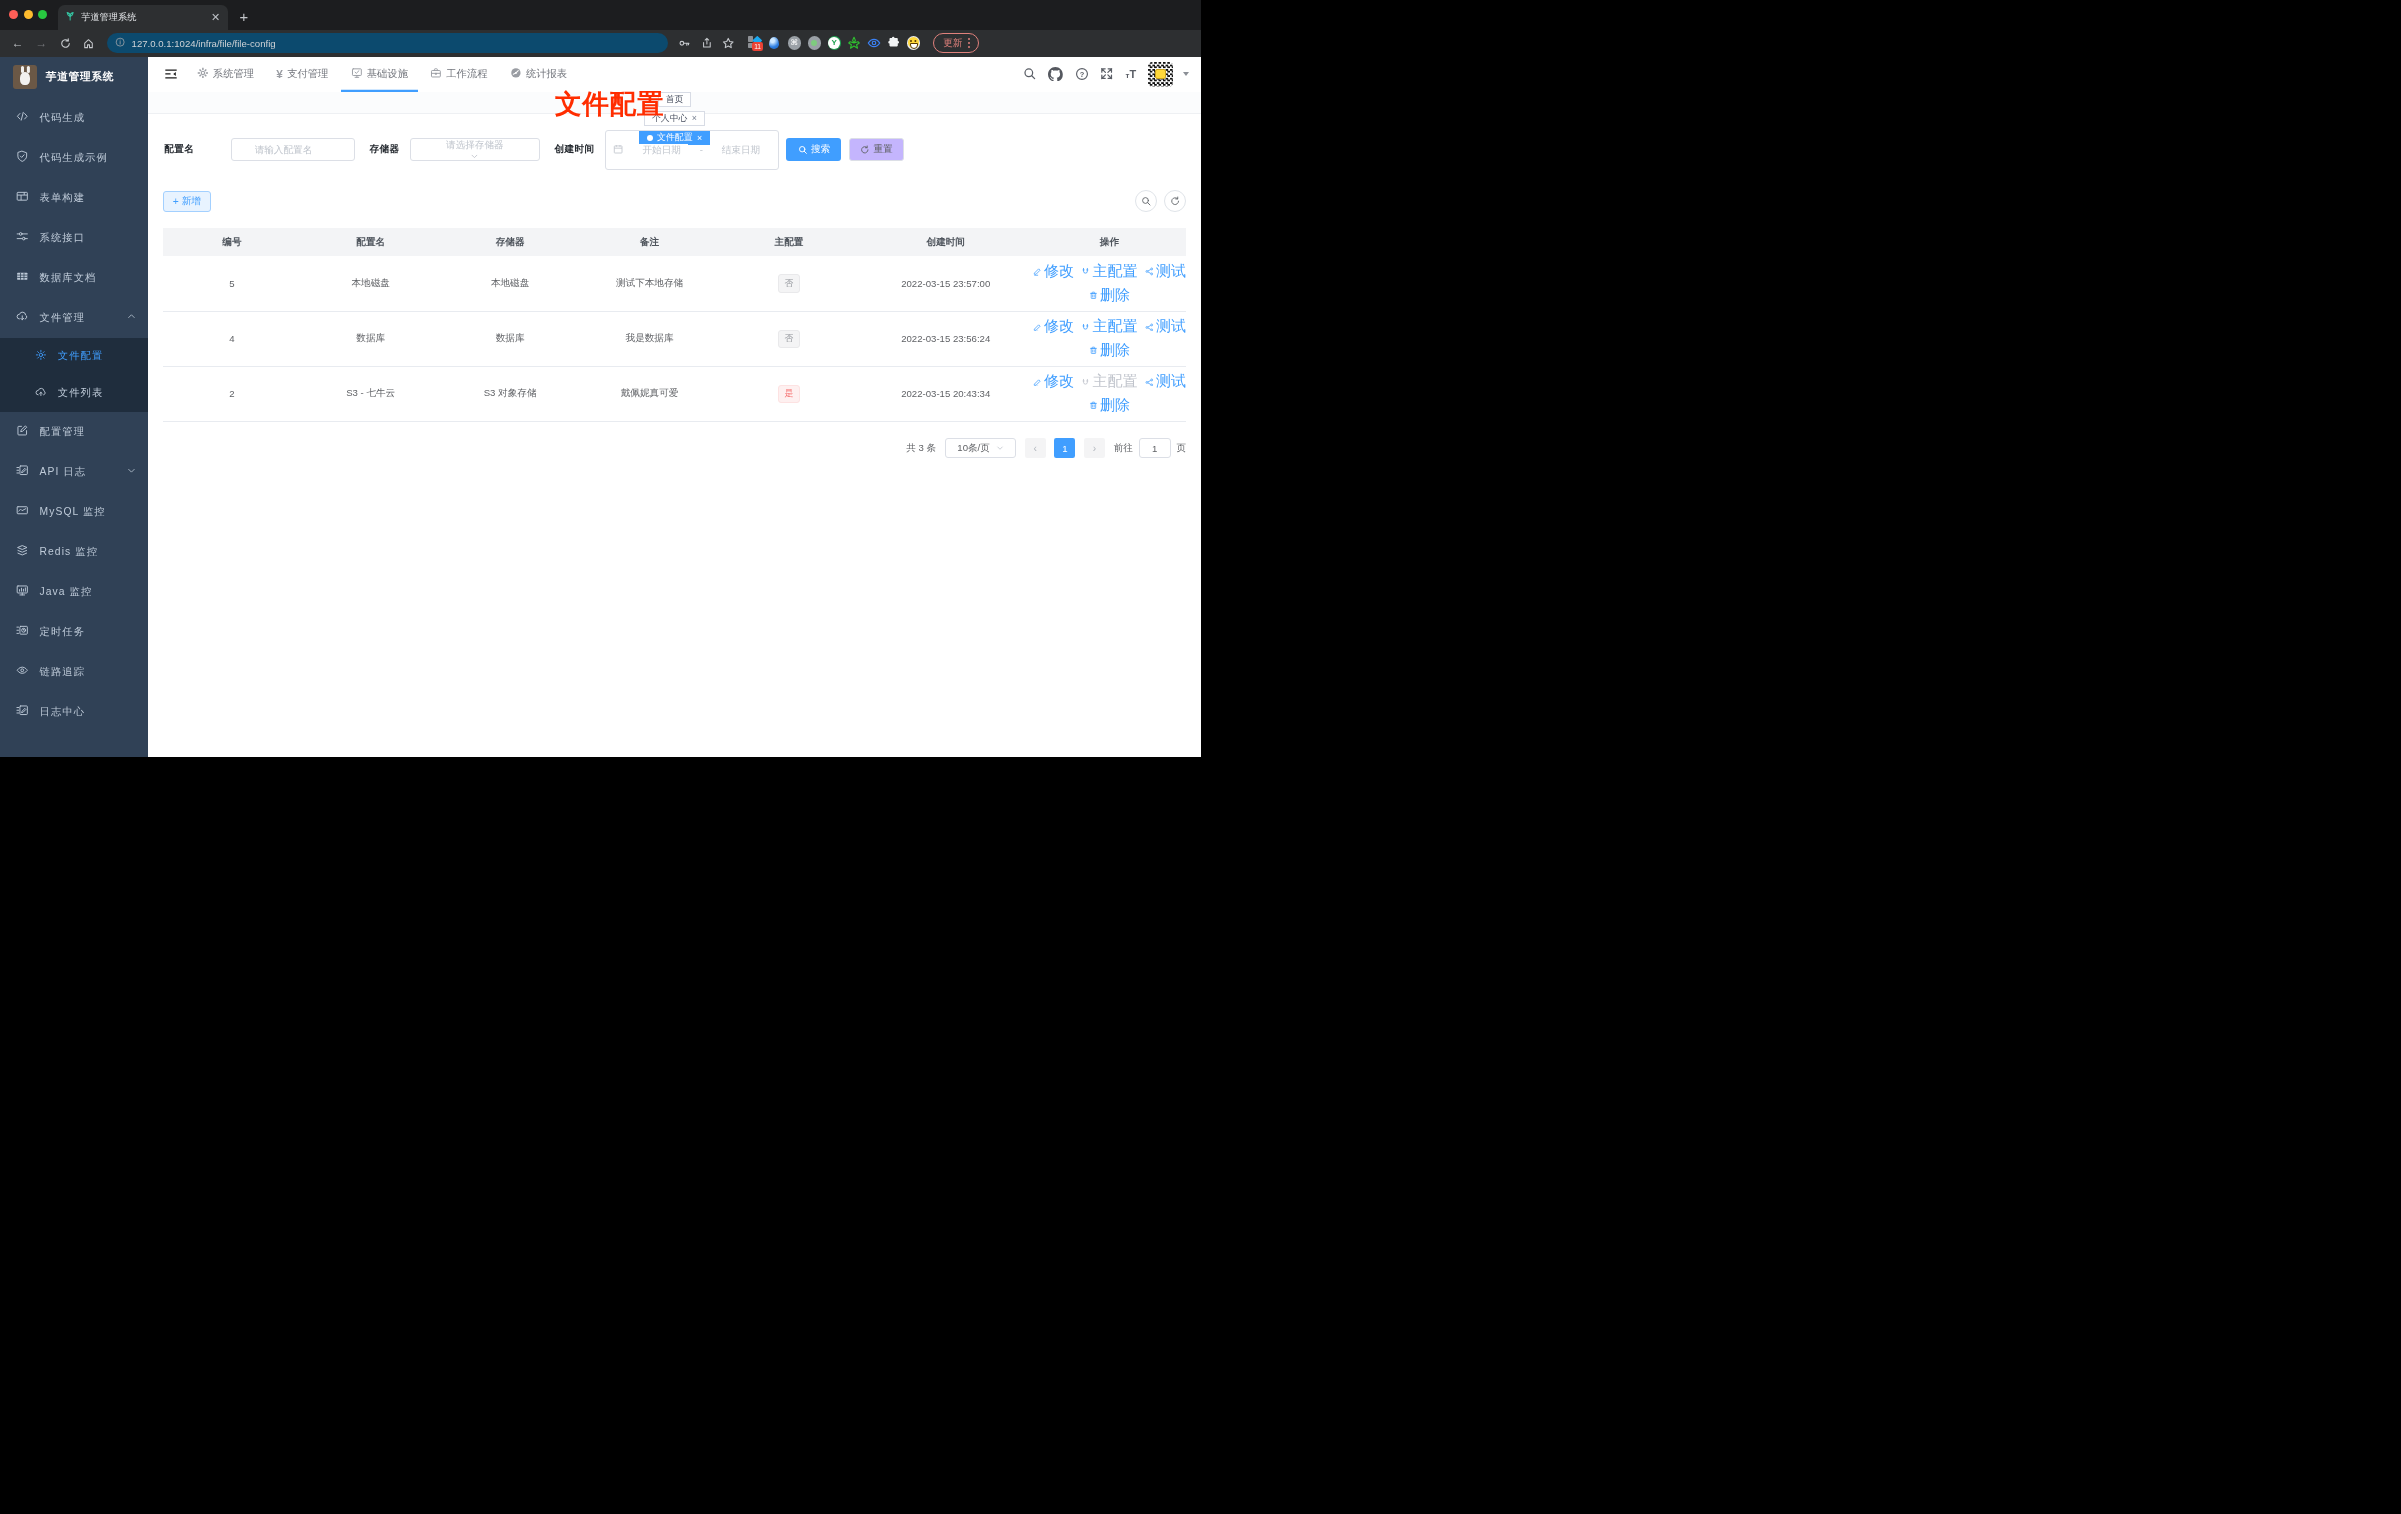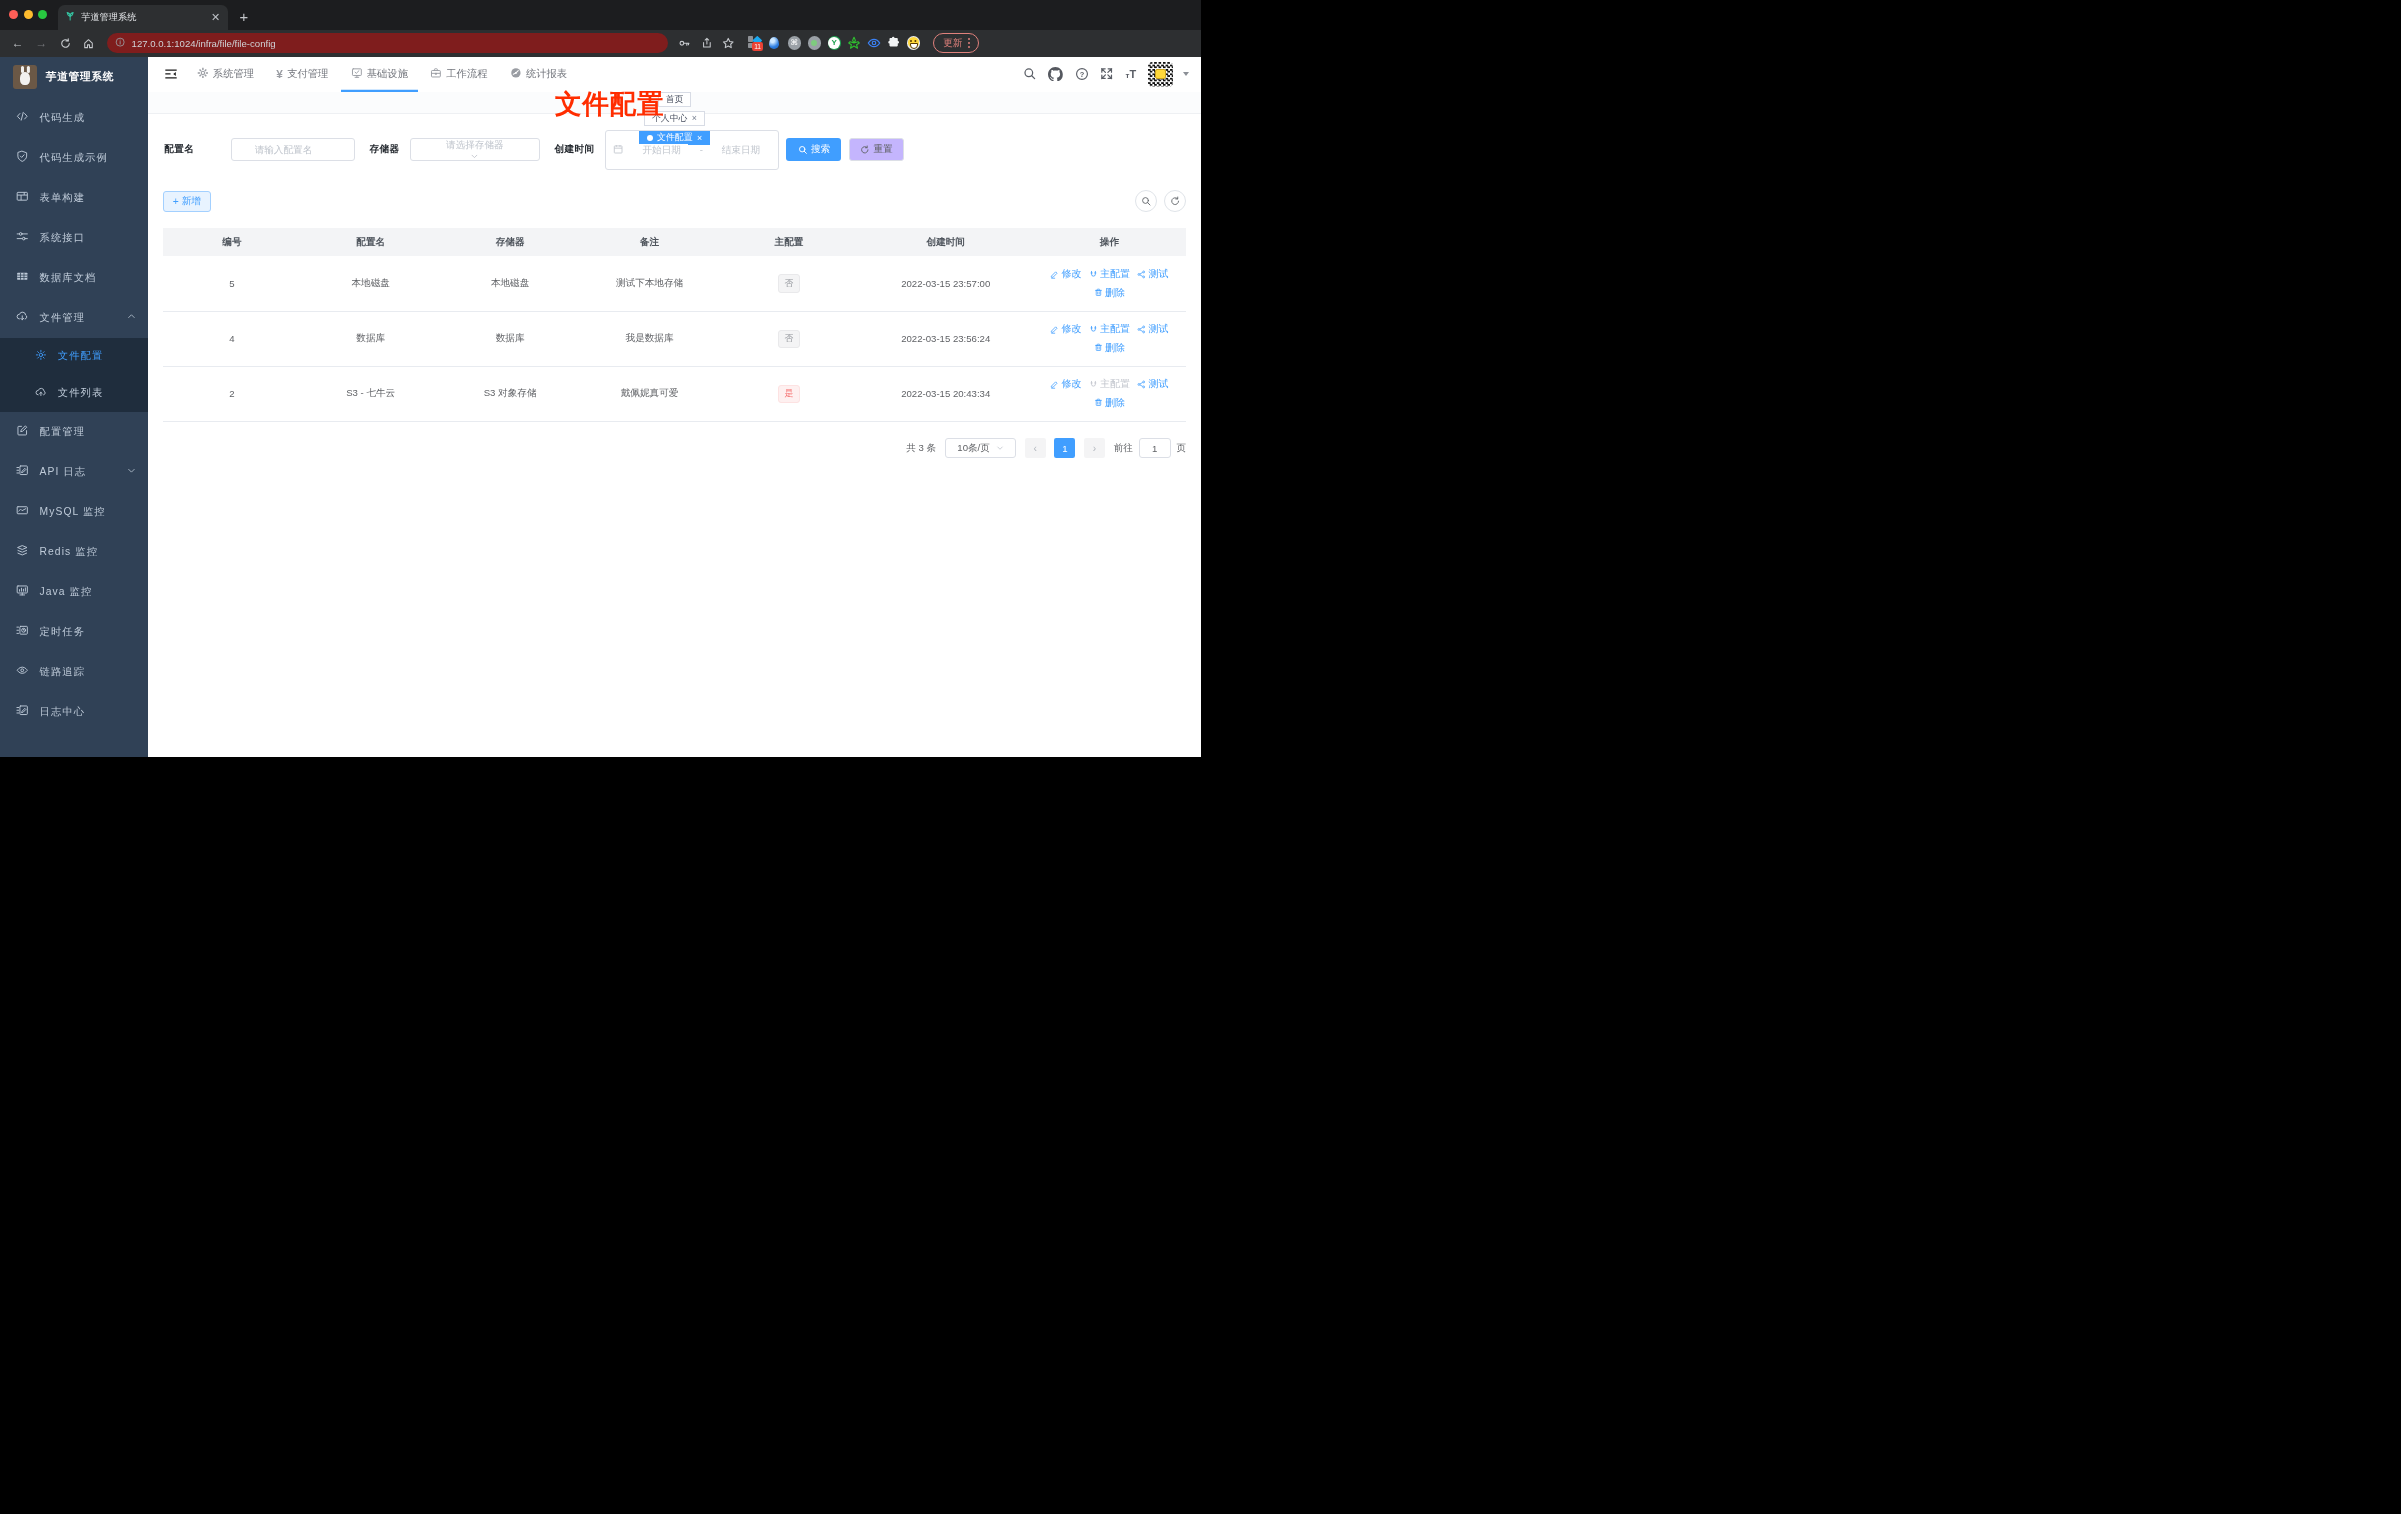--- a/index.html
+++ b/index.html
@@ -12,21 +12,21 @@
   .traffic { display:flex; gap:5.9px; align-items:center; padding:0 10.3px 0 8.9px; height:29.5px; }
   .tl { width:8.9px; height:8.9px; border-radius:50%; }
   .tl.r { background:#ff5f57; } .tl.y { background:#febc2e; } .tl.g { background:#28c840; }
   .tab { width:170px; height:25px; background:#2d2f31; border-radius:6.6px 6.6px 0 0; display:flex; align-items:center; gap:5.9px; padding:0 7.4px; color:#e8eaed; font-size:9.2px; }
   .tab .title { flex:1; white-space:nowrap; overflow:hidden; }
   .tab-close { color:#bdc1c6; font-size:11px; cursor:pointer; }
   .newtab { color:#c3c6ca; font-size:14.8px; line-height:1; padding:0 11.8px 4.4px; cursor:pointer; }
   .toolbar { height:27px; background:#2d2f31; display:flex; align-items:center; padding:0 7.4px; gap:3px; }
   .navbtn { color:#c6c9cd; width:20.7px; height:20.7px; border-radius:50%; display:flex; align-items:center; justify-content:center; font-size:11.8px; cursor:pointer; }
   .navbtn.dim { color:#73767a; }
-  .urlbar { flex:1; max-width:561px; height:20.7px; background:#7f1d1d; border-radius:10.3px; display:flex; align-items:center; gap:5.9px; padding:0 8.9px; margin:0 4.4px; }
+  .urlbar { flex:1; max-width:561px; height:20.7px; background:#0c4a6e; border-radius:10.3px; display:flex; align-items:center; gap:5.9px; padding:0 8.9px; margin:0 4.4px; }
   .urlbar .url { color:#cfd2d6; font-size:9.6px; }
   .chrome-ic { display:flex; align-items:center; justify-content:center; width:19px; height:19px; cursor:pointer; }
   .ext-group { display:flex; align-items:center; gap:5.2px; padding:0 5.9px; }
   .ext { width:14.8px; height:14.8px; display:flex; align-items:center; justify-content:center; position:relative; cursor:pointer; }
   .ext-squares { position:relative; width:13.3px; height:13.3px; }
   .ext-squares i { position:absolute; width:5.2px; height:5.2px; background:#8d9095; border-radius:0.7px; }
   .ext-squares i:nth-child(1){top:0;left:0;} .ext-squares i:nth-child(2){top:6.6px;left:0;}
   .ext-squares .diam { position:absolute; top:0.7px; left:6.6px; width:6.6px; height:6.6px; background:#1ba8f0; transform:rotate(45deg); border-radius:0.7px; }
   .badge { position:absolute; top:6.6px; left:5.2px; background:#e94235; color:#fff; font-size:6.6px; padding:0.7px 2.2px; border-radius:2.2px; line-height:1.1; }
   .ext-balloon { width:9.6px; height:11.8px; background:radial-gradient(circle at 35% 30%, #cfe9ff 0 18%, #2f7fe0 60%, #1b5fb8); border-radius:50% 50% 50% 50%/60% 60% 40% 40%; }
@@ -104,21 +104,21 @@
   .grid th { background:#f3f4f6; height:28px; font-size:9.6px; color:#4e545c; font-weight:bold; text-align:center; }
   .grid td { border-bottom:0.7px solid #e8ebf0; height:55px; text-align:center; font-size:9.6px; color:#606266; }
   .grid th:nth-child(1), .grid td:nth-child(1) { width:13.5%; }
   .grid th:nth-child(6), .grid td:nth-child(6) { width:17%; }
   .grid th:nth-child(7), .grid td:nth-child(7) { width:15%; }
   .pill { display:inline-block; min-width:20.7px; padding:3.7px 5.2px; border-radius:3px; font-size:8.9px; line-height:1; }
   .pill-info { background:#f4f4f5; border:0.7px solid #e9e9eb; color:#909399; }
   .pill-danger { background:#fef0f0; border:0.7px solid #fde2e2; color:#f56c6c; }
   .acts { display:flex; flex-direction:column; gap:4.4px; align-items:center; }
   .acts .row { display:flex; gap:7.4px; justify-content:center; }
-  .alink { color:#409eff; font-size:10px; display:inline-flex; align-items:center; gap:2.2px; cursor:pointer; white-space:nowrap; }
+  .alink { color:#409eff; font-size:15px; display:inline-flex; align-items:center; gap:2.2px; cursor:pointer; white-space:nowrap; }
   .alink.disabled { color:#c0c4cc; cursor:default; }
 
   .pager { display:flex; align-items:center; justify-content:flex-end; gap:8.9px; margin-top:16px; font-size:9.6px; color:#606266; }
   .psize { width:71px; height:20.7px; border:0.7px solid #dcdfe6; border-radius:3px; display:flex; align-items:center; justify-content:center; gap:5.9px; cursor:pointer; color:#606266; }
   .pbtn { width:20.7px; height:20.7px; border-radius:2.2px; background:#f4f4f5; display:flex; align-items:center; justify-content:center; color:#b3b8bf; font-size:10.3px; cursor:pointer; }
   .pnum { width:20.7px; height:20.7px; border-radius:2.2px; background:#409eff; color:#fff; display:flex; align-items:center; justify-content:center; font-size:9.6px; cursor:pointer; }
   .goto { display:flex; align-items:center; gap:5.9px; }
   .goto input { width:32px; height:20.7px; border:0.7px solid #dcdfe6; border-radius:3px; text-align:center; font-size:9.6px; color:#606266; outline:none; font-family:inherit; }
 </style>
 </head>

